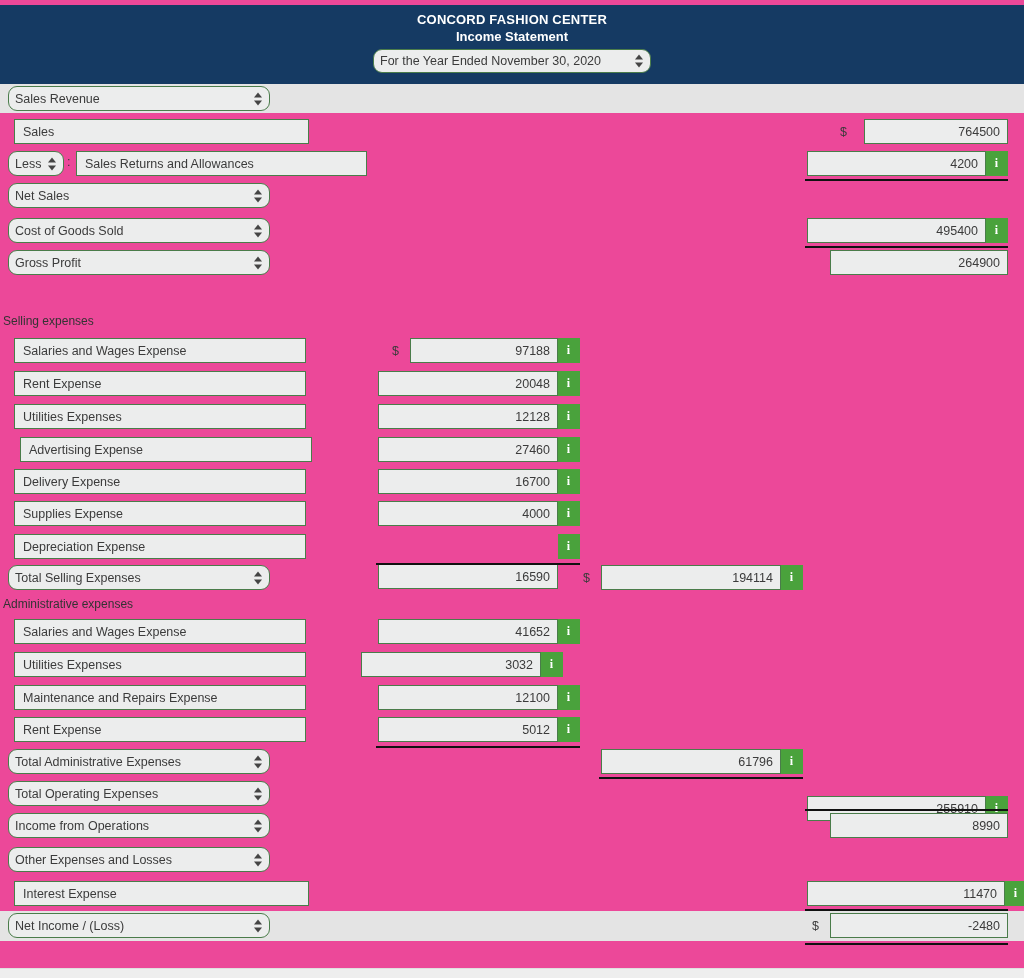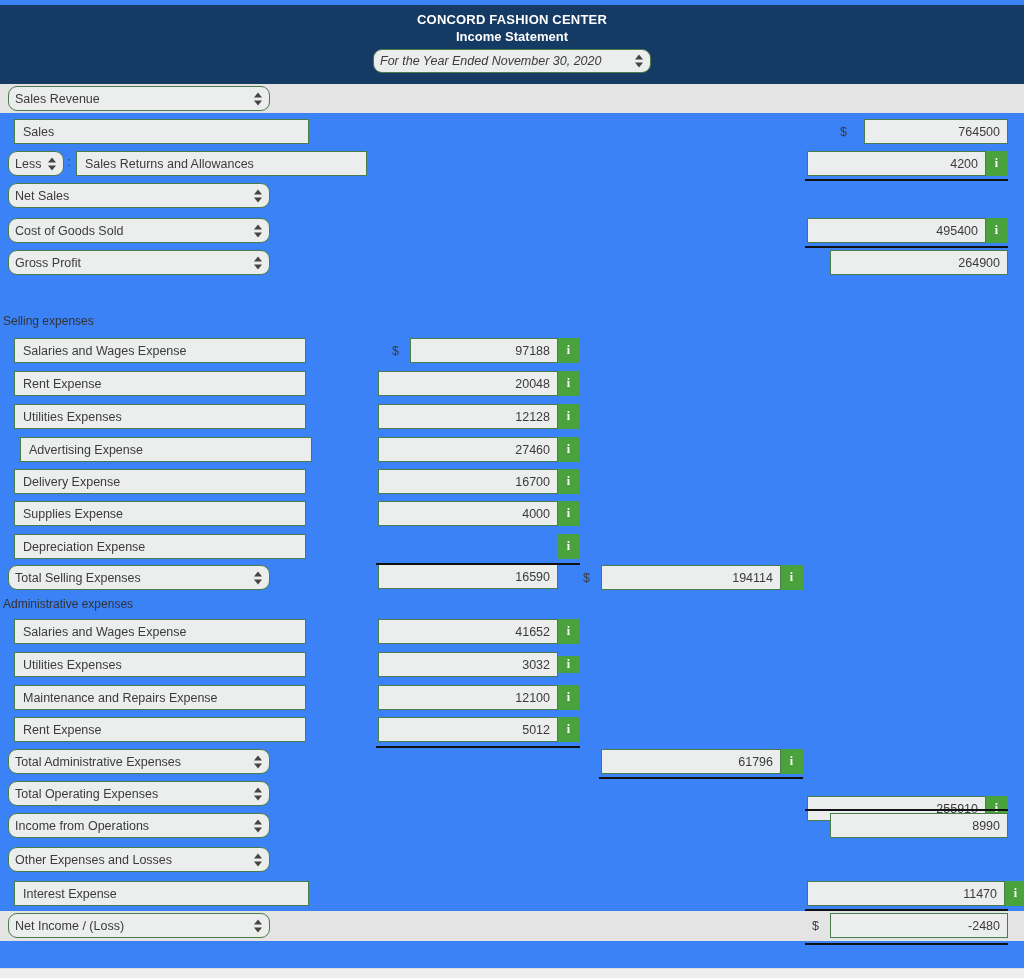--- a/index.html
+++ b/index.html
@@ -6,21 +6,21 @@
   html, body {
     margin: 0; padding: 0;
     background: #ffffff;
     font-family: "Liberation Sans", sans-serif;
   }
   #page {
     position: relative;
     width: 1024px;
     height: 978px;
     overflow: hidden;
-    background: #3b82f6;
+    background: #ec4899;
   }
 
   
   .stmt-header {
     position: absolute;
     left: 0; top: 5px;
     width: 1024px; height: 79px;
     background: #153a63;
     color: #ffffff;
     text-align: center;
@@ -136,21 +136,21 @@
 </style>
 </head>
 <body>
 
 <div id="page">
 
   <div class="stmt-header">
     <div class="co">CONCORD FASHION CENTER</div>
     <div class="ttl">Income Statement</div>
     <div class="period-wrap">
-      <div class="sel" style="width:278px;height:24px;font-style:italic;">
+      <div class="sel" style="width:278px;height:24px;">
         <span>For the Year Ended November 30, 2020</span>
         <span class="spin">
             <i class="up"></i>
             <i class="dn"></i>
           </span>
       </div>
     </div>
   </div>
 
   <div class="row band" style="top:84px;height:29px;">
@@ -329,21 +329,21 @@
     <div class="numwrap" style="position:absolute;left:378px;top:0;">
       <div class="num" style="width:180px;">41652</div>
       <div class="badge">i</div>
     </div>
   </div>
 
   <div class="row" style="top:652px;height:25px;">
     <div class="txt" style="position:absolute;left:14px;top:0;width:292px;">
       <span>Utilities Expenses</span>
     </div>
-    <div class="numwrap" style="position:absolute;left:378px;top:0;align-items:center;">
+    <div class="numwrap" style="position:absolute;left:361px;top:0;">
       <div class="num" style="width:180px;">3032</div>
       <div class="badge">i</div>
     </div>
   </div>
 
   <div class="row" style="top:685px;height:25px;">
     <div class="txt" style="position:absolute;left:14px;top:0;width:292px;">
       <span>Maintenance and Repairs Expense</span>
     </div>
     <div class="numwrap" style="position:absolute;left:378px;top:0;">

